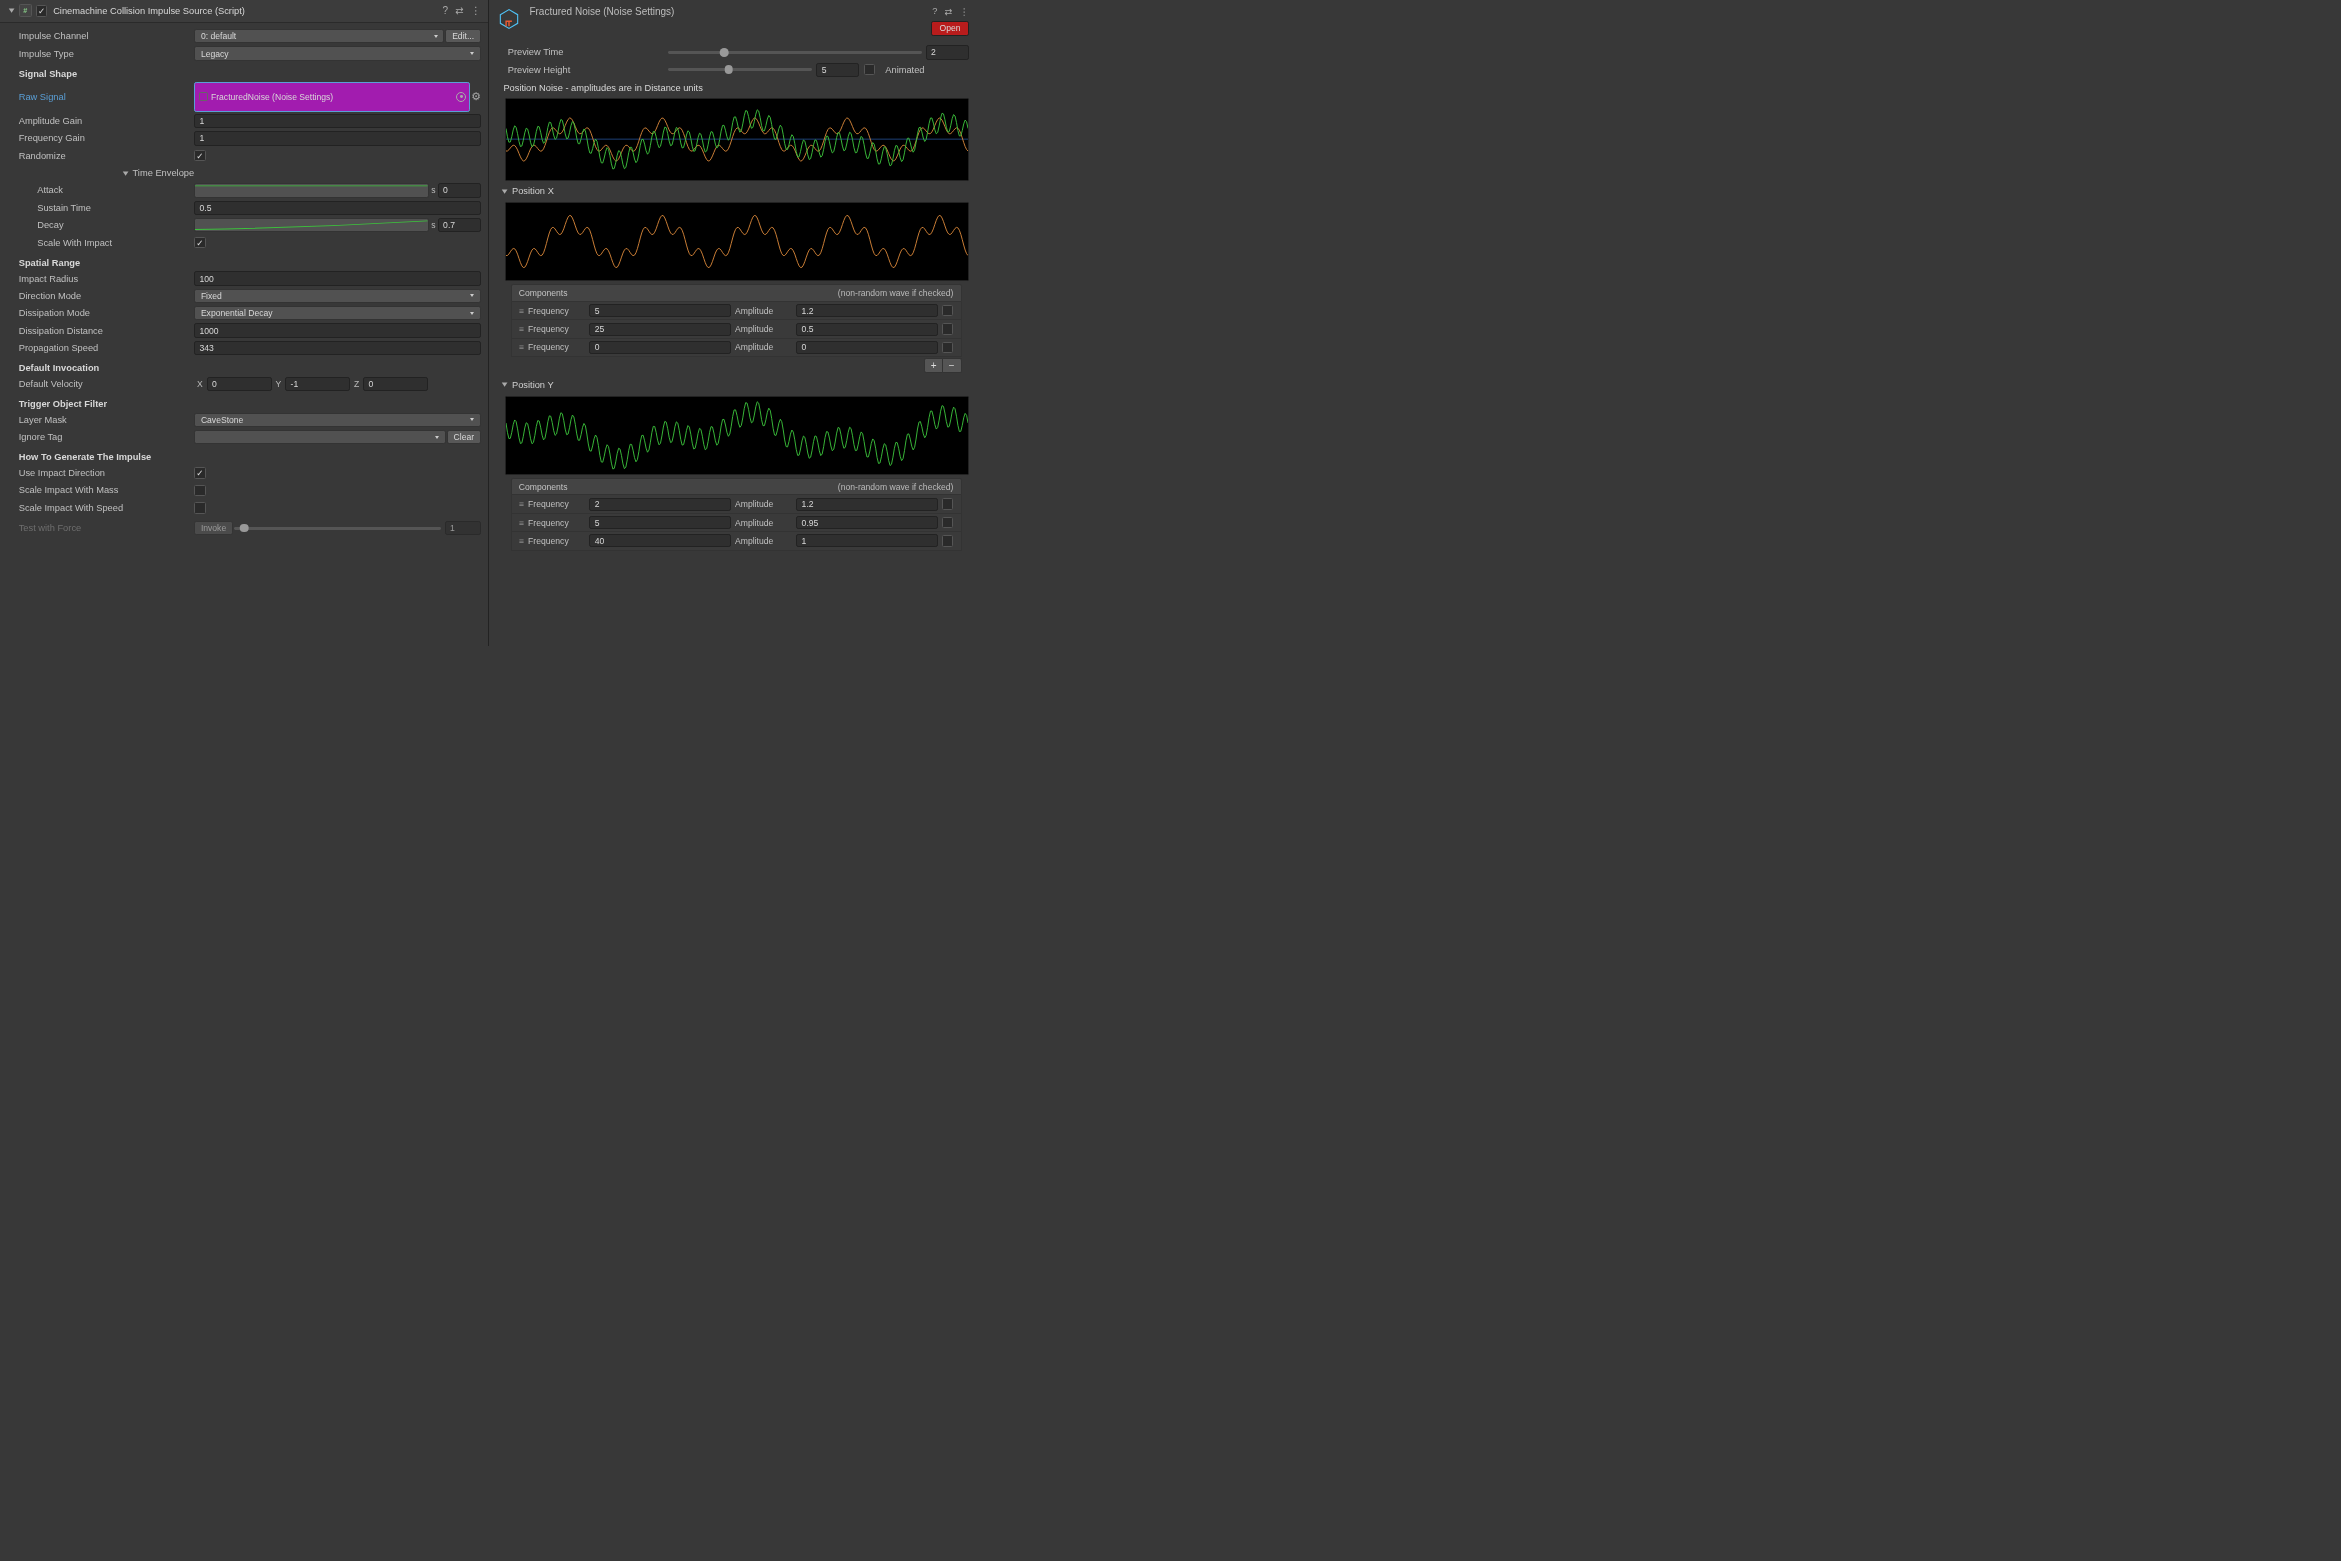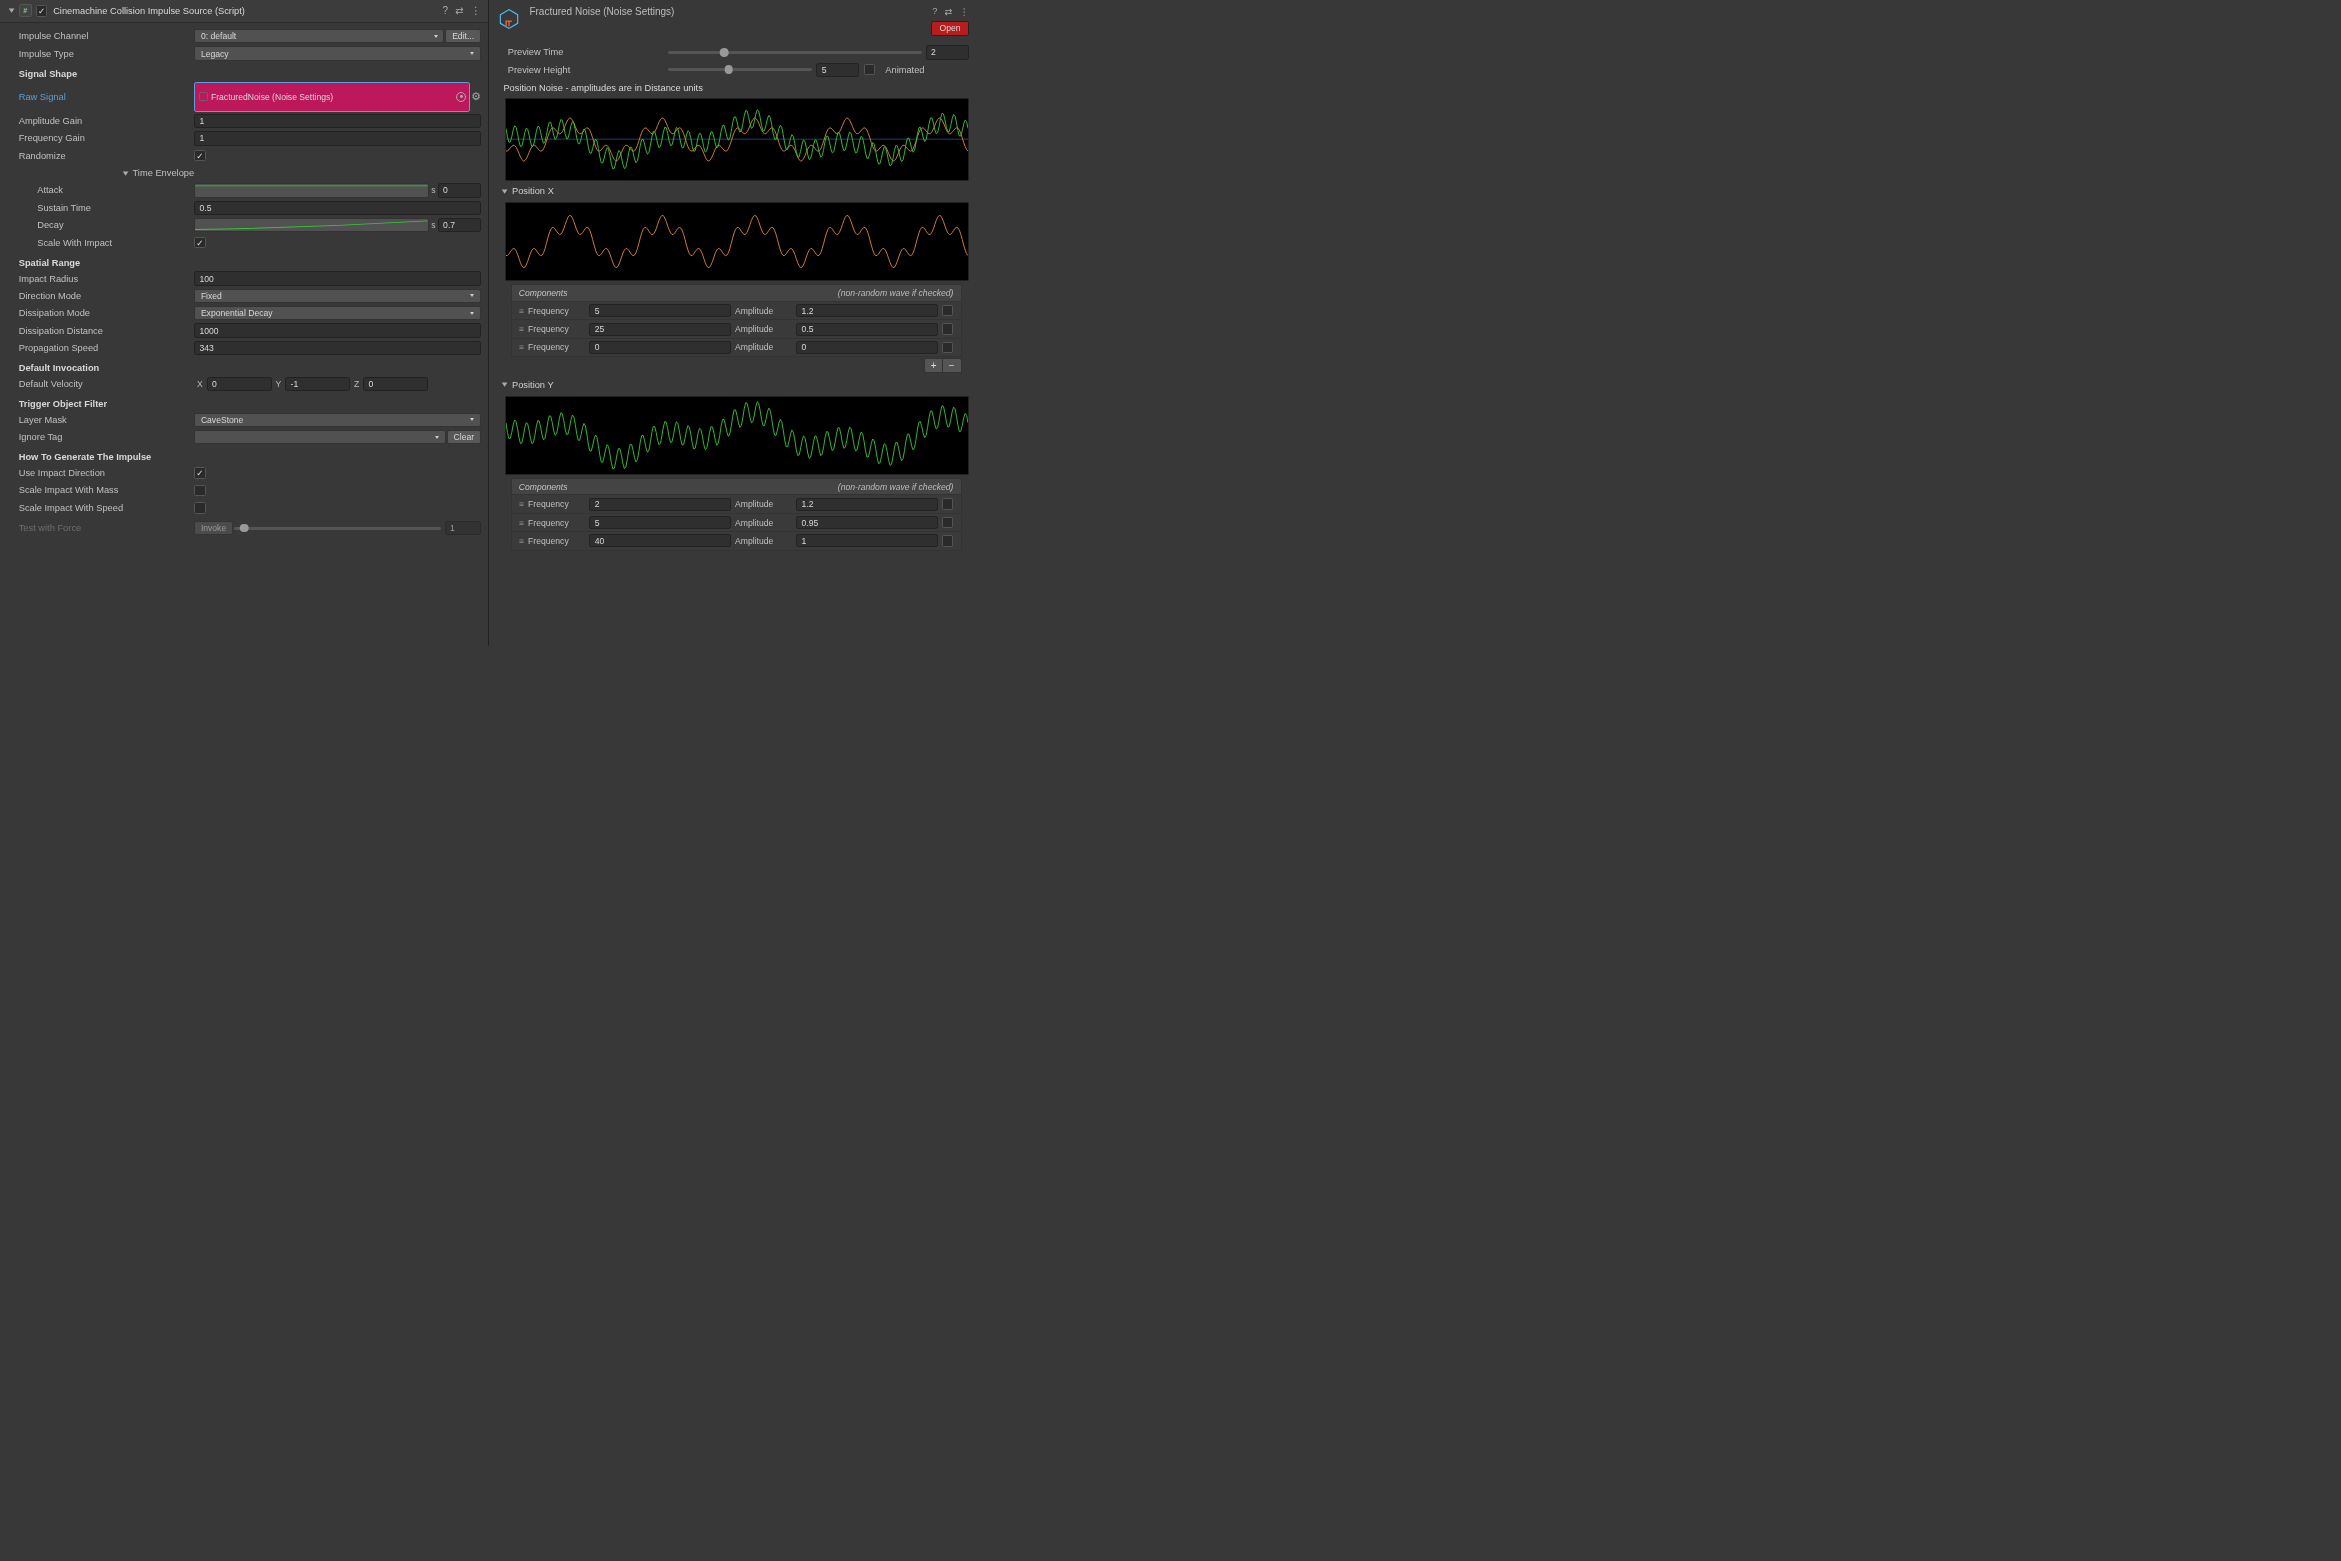--- a/index.html
+++ b/index.html
@@ -26,36 +26,36 @@
 .lbl.indent2 { padding-left: 30px; }
 .lbl.bold { font-weight: 700; color: #d8d8d8; padding-top: 5.7px; padding-bottom: 1.4px; }
 .lbl.blue { color: #5a9fd6; }
 .lbl.disabled { color: #6e6e6e; }
 .lbl.fold { display: flex; align-items: center; padding-left: 2.9px; justify-content: flex-end; }
 .ctrl { flex: 1; display: flex; align-items: center; gap: 1px; }
 .dropdown { flex: 1; background: #515151; border: 0.7px solid #333; border-radius: 2.2px; height: 14.4px; display: flex; align-items: center; padding: 0 5.7px; color: #d8d8d8; cursor: pointer; position: relative; font-size: 8.6px; }
 .dropdown::after { content: ""; position: absolute; right: 5.7px; width: 0; height: 0; border-left: 2.9px solid transparent; border-right: 2.9px solid transparent; border-top: 3.6px solid #ccc; }
 .btn { background: #585858; border: 0.7px solid #333; border-radius: 2.2px; height: 14.4px; padding: 0 5.7px; color: #d8d8d8; cursor: pointer; font-size: 8.6px; display: flex; align-items: center; }
 .numfield { background: #2f2f2f; border: 0.7px solid #222; border-radius: 2.2px; height: 14.4px; padding: 0 4.3px; color: #d8d8d8; font-size: 8.6px; flex: 1; display: flex; align-items: center; }
-.objfield { flex: 1; background: #be185d; border: 0.7px solid #5a9fd6; border-radius: 2.2px; height: 30px; display: flex; align-items: center; padding: 0 4.3px; color: #d8d8d8; font-size: 8.6px; position: relative; }
+.objfield { flex: 1; background: #a21caf; border: 0.7px solid #5a9fd6; border-radius: 2.2px; height: 30px; display: flex; align-items: center; padding: 0 4.3px; color: #d8d8d8; font-size: 8.6px; position: relative; }
 .objfield .mini-icon { width: 8.6px; height: 8.6px; margin-right: 2.9px; border:0.7px solid #666; border-radius:1.4px; }
 .objfield .target { position: absolute; right: 2.9px; width: 10px; height: 10px; border-radius: 50%; border: 1.1px solid #aaa; cursor: pointer; display:flex; align-items:center; justify-content:center;}
 .objfield .target::after { content:""; width:2.9px; height:2.9px; background:#aaa; border-radius:50%; }
 .gear { color:#aaa; cursor:pointer; font-size:10.8px; }
 .curve { background: #515151; border: 0.7px solid #333; border-radius: 2.2px; height: 14.4px; position: relative; flex: 1; overflow: hidden; }
 .curve svg { width: 100%; height: 100%; }
 .mini { color: #bbb; font-size: 8.6px; padding: 0 1.4px; }
 .slider-row { flex:1; display:flex; align-items:center; gap:4.3px; }
 .slider-track { flex:1; height: 2.9px; background: #555; border-radius: 1.4px; position: relative; cursor:pointer; }
 .slider-thumb { width: 8.6px; height: 8.6px; border-radius: 50%; background: #999; position: absolute; top: -2.9px; transform: translateX(-50%); }
 .section-h { font-weight: 400; color: #d8d8d8; font-size: 9.3px; padding: 4.3px 0 1.4px 7.2px; }
 .waveform { background: #000; border: 0.7px solid #222; border-radius: 1.4px; margin: 2.9px 0 2.9px 8.6px; position: relative; overflow: hidden; }
 .waveform svg { width: 100%; height: 100%; display: block; }
 .foldhdr { display: flex; align-items: center; padding: 2.9px 4.3px; color: #d0d0d0; font-size: 9.3px; }
-.compbar { display: flex; align-items: center; background: #444; border: 0.7px solid #333; border-radius: 2.2px 2.2px 0 0; padding: 2.9px 7.2px; margin: 2.9px 7.2px 0 14.4px; font-size: 8.6px; font-style: italic; }
+.compbar { display: flex; align-items: center; background: #444; border: 0.7px solid #333; border-radius: 2.2px 2.2px 0 0; padding: 2.9px 7.2px; margin: 2.9px 7.2px 0 14.4px; font-size: 8.6px; }
 .compbar .r { margin-left: auto; color: #bbb; }
 .comprow { display: flex; align-items: center; background: #3a3a3a; border-left: 0.7px solid #333; border-right: 0.7px solid #333; border-bottom: 0.7px solid #333; padding: 2.2px 7.2px; margin: 0 7.2px 0 14.4px; gap: 4.3px; }
 .comprow .drag { color: #888; cursor: grab; font-size: 8.6px; }
 .comprow .lbl2 { width: 57px; color: #c0c0c0; font-size: 8.6px; }
 .comprow .nf { background: #2f2f2f; border: 0.7px solid #222; border-radius: 2.2px; height: 13px; padding: 0 4.3px; color: #d8d8d8; font-size: 8.6px; flex: 1; display: flex; align-items: center; }
 .comprow .ck { width: 11.5px; height: 11.5px; background: #2a2a2a; border: 0.7px solid #555; border-radius: 1.4px; cursor: pointer; }
 .addrem { display: flex; justify-content: flex-end; gap: 0; margin: 1.4px 7.2px 4.3px 0; }
 .addrem .ab { width: 18.7px; height: 14.4px; background: #555; border: 0.7px solid #333; display: flex; align-items: center; justify-content: center; cursor: pointer; color: #ddd; font-size: 10px; }
 .addrem .ab:first-child { border-radius: 2.2px 0 0 2.2px; }
 .addrem .ab:last-child { border-radius: 0 2.2px 2.2px 0; border-left: none; }

